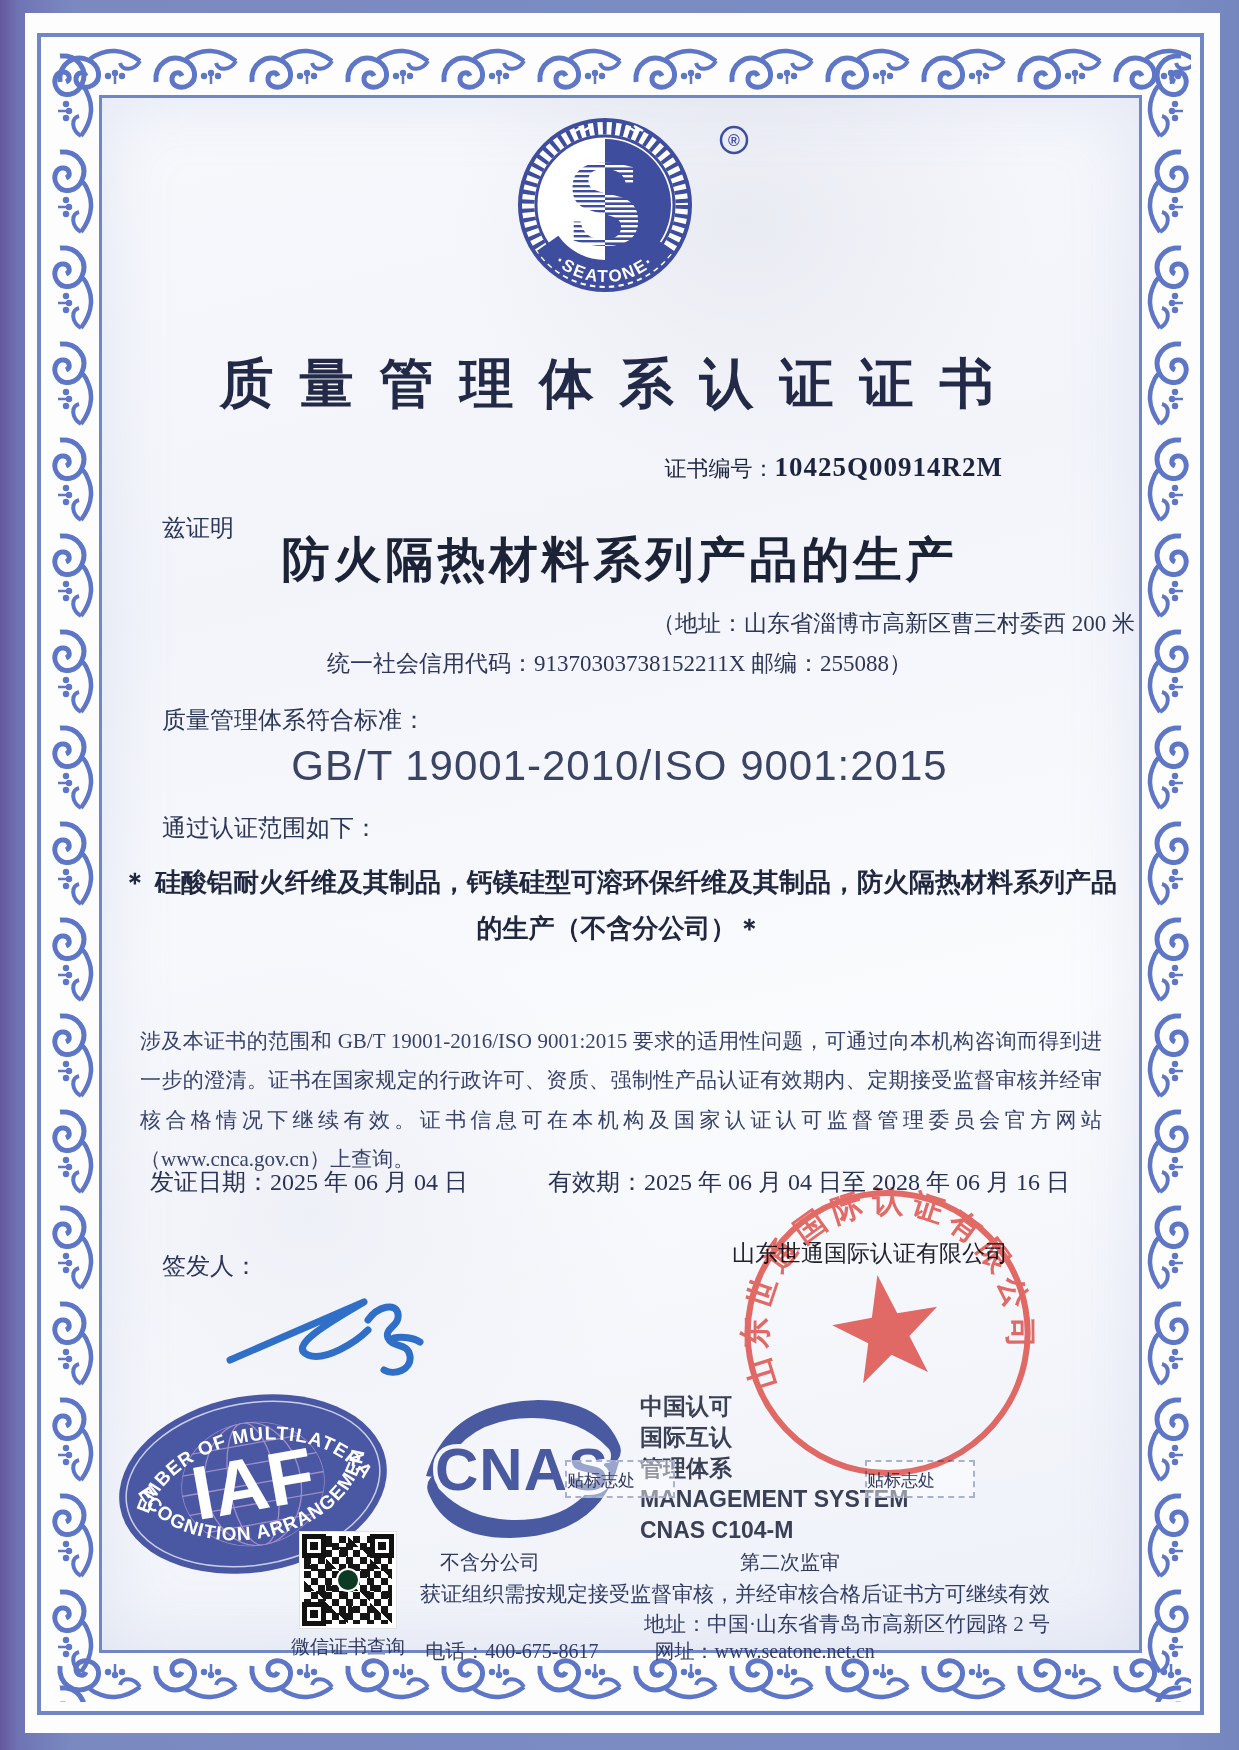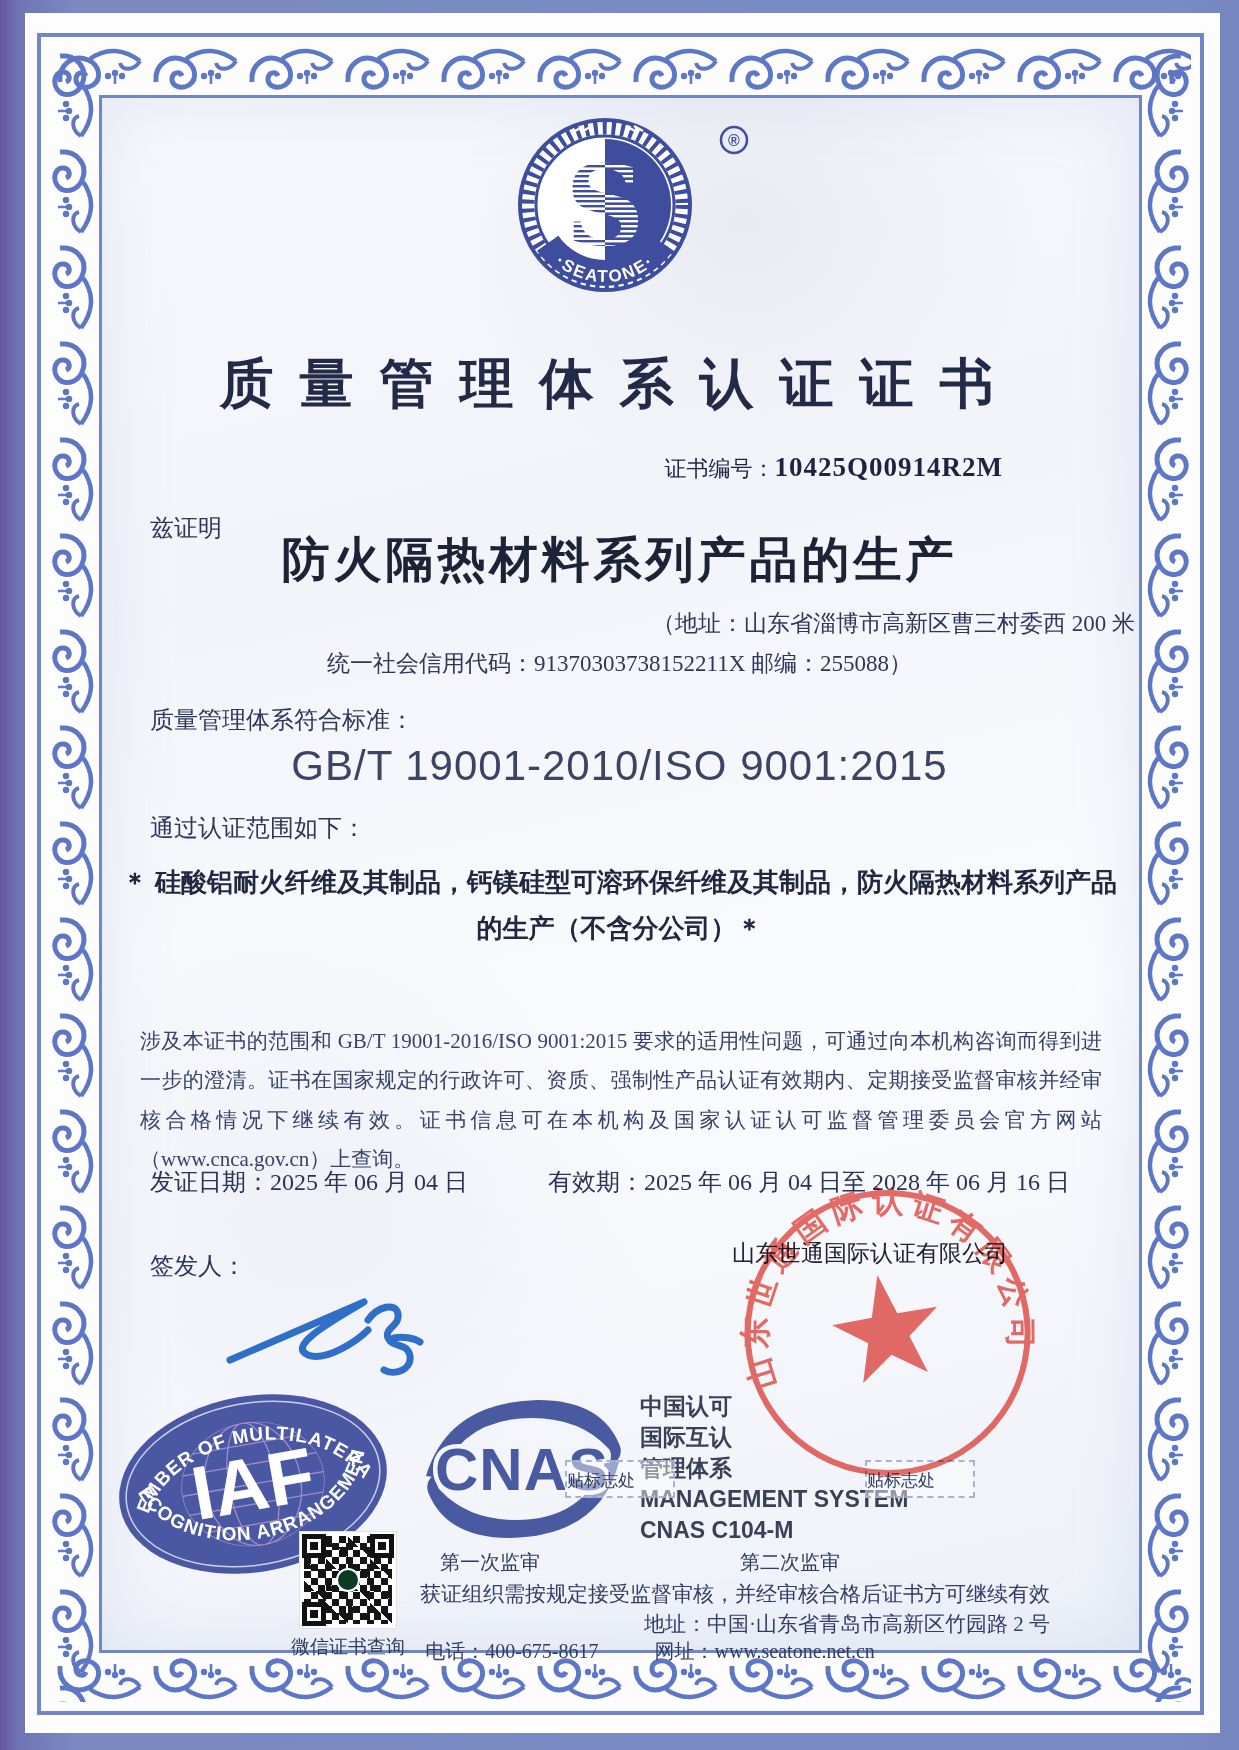--- a/index.html
+++ b/index.html
@@ -23,21 +23,21 @@
   .band-top{top:46px;left:50px;right:48px;height:46px;}
   .band-bottom{bottom:48px;left:50px;right:48px;height:46px;transform:scaleY(-1);}
   .band-left{top:46px;bottom:48px;left:50px;width:46px;}
   .band-right{top:46px;bottom:48px;right:48px;width:46px;transform:scaleX(-1);}
   .band-top svg,.band-bottom svg,.band-left svg,.band-right svg{display:block;width:100%;height:100%;}
   
   .center-block{left:104px;width:1031px;text-align:center;}
   .title{top:348px;font-size:54px;font-weight:bold;color:#232a48;letter-spacing:26px;}
   .certno{top:452px;right:236px;font-size:22px;color:#1d2440;}
   .certno b{font-size:27px;letter-spacing:1px;font-weight:bold;}
-  .lbl{font-size:24px;color:#2c3658;}
+  .lbl{font-size:24px;color:#2c3658;margin-left:12px;}
   .certify{top:512px;left:150px;}
   .company{top:528px;font-size:48px;font-weight:bold;letter-spacing:4px;color:#1d2336;
            font-family:"Liberation Sans","DejaVu Sans",sans-serif;}
   .addr1{top:608px;font-size:23px;color:#2e3758;text-align:right;}
   .addr2{top:648px;font-size:23px;color:#2e3758;}
   .stdlbl{top:704px;left:150px;}
   .standard{top:742px;font-size:42px;color:#3c4464;letter-spacing:1px;
             font-family:"Liberation Sans","DejaVu Sans",sans-serif;}
   .scopelbl{top:812px;left:150px;}
   .scope{top:860px;left:118px;width:1003px;text-align:center;font-size:26px;font-weight:bold;
@@ -288,21 +288,21 @@
 
   <div class="abs qr">
     <div class="noise"></div>
     <div class="finder f-tl"></div>
     <div class="finder f-tr"></div>
     <div class="finder f-bl"></div>
     <div class="qrglobe"></div>
   </div>
   <div class="abs qrcap">微信证书查询</div>
 
-  <div class="abs foot-lab lab1">第一次监审</div>
+  <div class="abs foot-lab lab1">不含分公司</div>
   <div class="abs stickbox box1">贴标志处</div>
   <div class="abs foot-lab lab2">第二次监审</div>
   <div class="abs stickbox box2">贴标志处</div>
 
   <div class="abs footline fl2">获证组织需按规定接受监督审核，并经审核合格后证书方可继续有效</div>
   <div class="abs footline fl3">地址：中国·山东省青岛市高新区竹园路 2 号</div>
   <div class="abs footline fl4">
     <span>
       <span>电话：</span><span>400-675-8617</span>
     </span>

